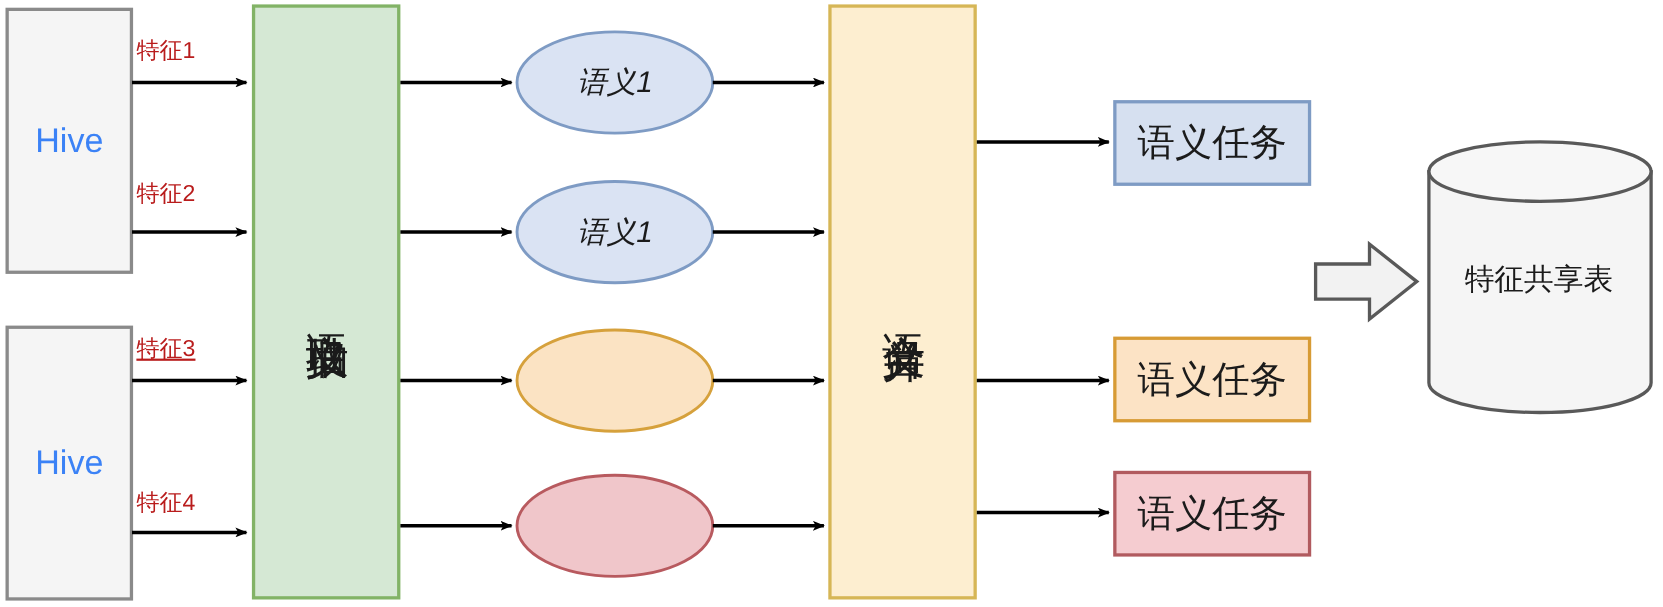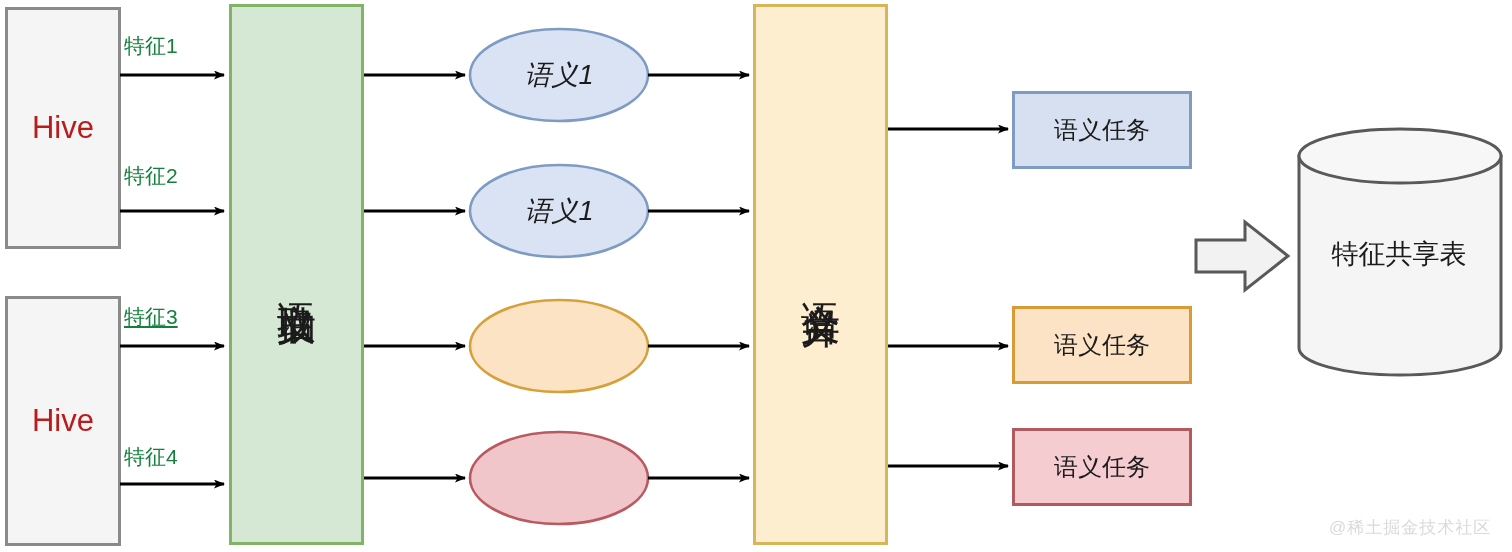--- a/index.html
+++ b/index.html
@@ -33,42 +33,42 @@
     color: #1b1b1b;
     pointer-events: none;
     white-space: pre;
   }
   .vert-label {
     writing-mode: vertical-rl;
     text-orientation: upright;
     letter-spacing: 2px;
   }
   .hive-label {
-    color: #b91c1c;
+    color: #3b82f6;
     font-size: 31px;
     font-family: "Liberation Sans", "DejaVu Sans", sans-serif;
   }
   .stage-label {
     font-size: 39px;
     font-weight: 400;
   }
   .ellipse-label {
     font-size: 27px;
     font-style: italic;
   }
   .task-label {
-    font-size: 24px;
+    font-size: 34px;
   }
   .cyl-label {
     font-size: 27px;
   }
   .edge-label {
     position: absolute;
     font-size: 21px;
-    color: #15803d;
+    color: #b91c1c;
     white-space: pre;
     pointer-events: none;
   }
   .watermark {
     position: absolute;
     font-size: 17px;
     color: #d8dadd;
     white-space: pre;
     letter-spacing: 1px;
   }
@@ -143,15 +143,14 @@
 
   <div class="node-label ellipse-label" style="left:470px; top:29px; width:178px; height:92px;">语义1</div>
   <div class="node-label ellipse-label" style="left:470px; top:165px; width:178px; height:92px;">语义1</div>
 
   <div class="node-label task-label" style="left:1012px; top:91px; width:180px; height:78px;">语义任务</div>
   <div class="node-label task-label" style="left:1012px; top:306px; width:180px; height:78px;">语义任务</div>
   <div class="node-label task-label" style="left:1012px; top:428px; width:180px; height:78px;">语义任务</div>
 
   <div class="node-label cyl-label" style="left:1299px; top:184px; width:200px; height:140px;">特征共享表</div>
 
-  <div class="watermark" style="left:1329px; top:516px;">@稀土掘金技术社区</div>
 
 </div>
 
 </body></html>

